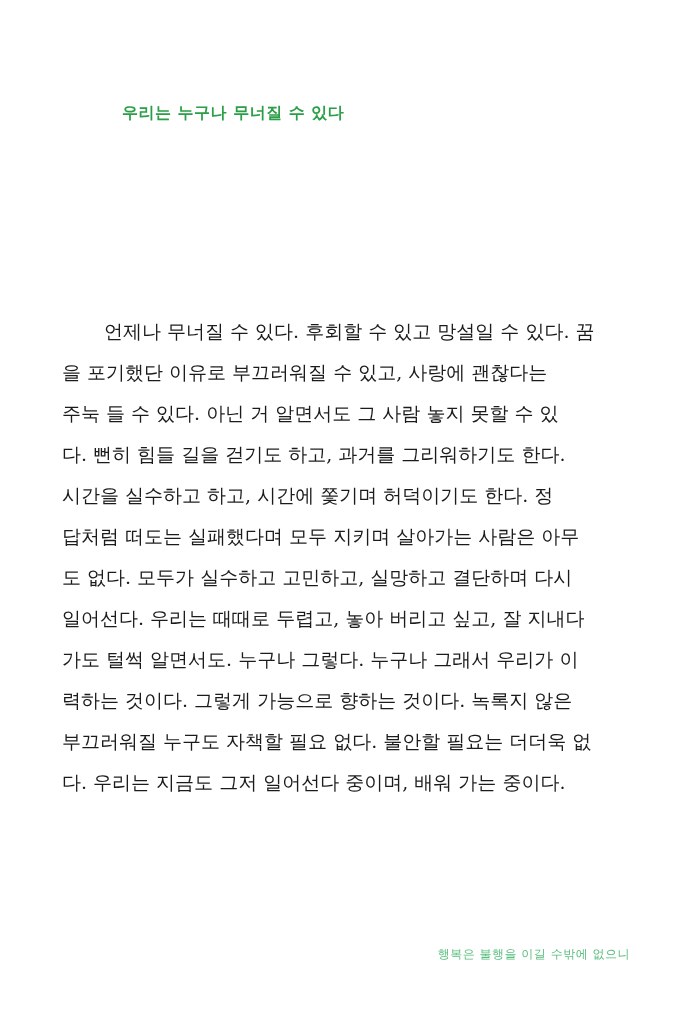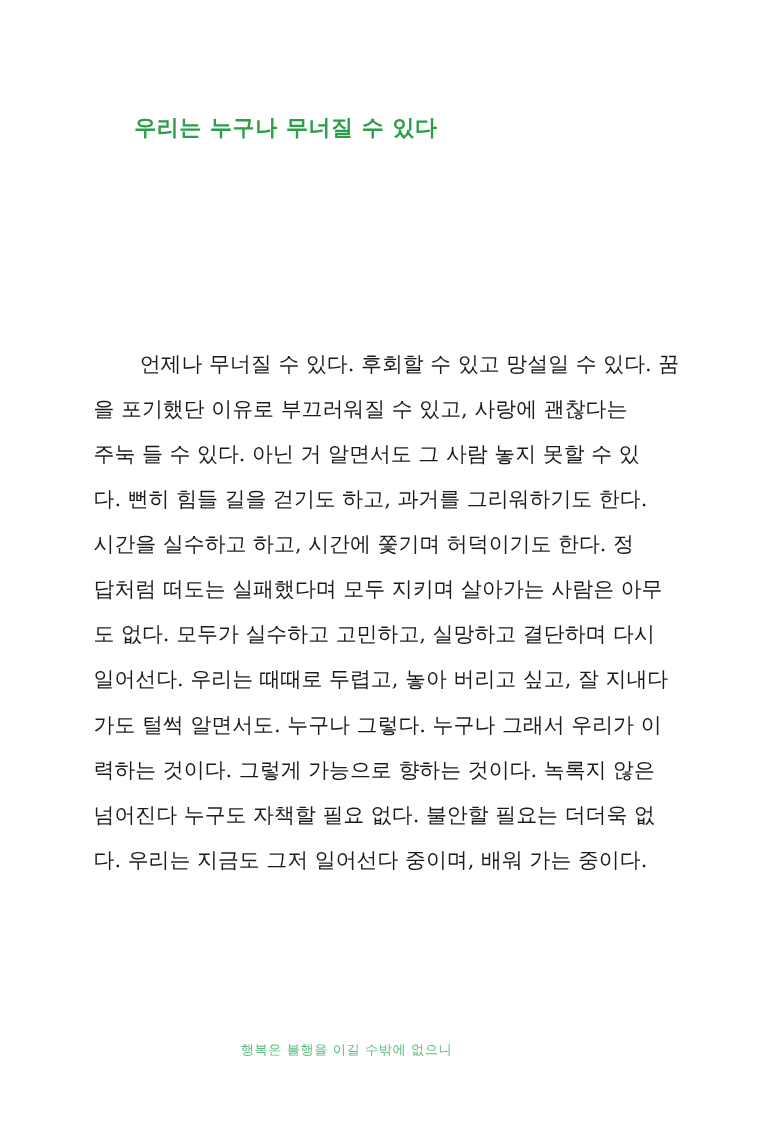--- a/index.html
+++ b/index.html
@@ -11,39 +11,38 @@
   html,body{margin:0;padding:0;}
   body{
     width:691px;height:1024px;
     background:var(--background);
     font-family:"DejaVu Serif","Liberation Serif",serif;
     position:relative;overflow:hidden;
   }
   .page{position:absolute;inset:0;}
   .chapter-title{
     position:absolute;left:122px;top:103px;margin:0;
-    font-size:20px;font-weight:bold;letter-spacing:0.5px;
+    font-size:16px;font-weight:bold;letter-spacing:0.5px;
     color:var(--title-green);white-space:nowrap;
   }
   .body-paragraph{
     position:absolute;left:62px;top:311px;width:476px;
     font-size:19px;line-height:41px;color:var(--body-text);
   }
   .body-line{
     text-align:justify;
     text-align-last:justify;
     word-break:keep-all;
     white-space:nowrap;
-    margin-left:23px;
   }
   div.body-line:first-of-type{text-indent:42px;}
   div.body-line:last-of-type{text-align-last:left;}
   .footer-quote{
     position:absolute;left:0;top:946px;width:630px;margin:0;
-    text-align:center;font-size:12px;letter-spacing:0.5px;
+    text-align:right;font-size:12px;letter-spacing:0.5px;
     color:var(--footer-green);
   }
 </style>
 </head>
 <body>
 
 <div class="page">
 
   <h1 class="chapter-title">우리는 누구나 무너질 수 있다</h1>
 
@@ -63,21 +62,21 @@
 
       <div class="body-line">도 없다. 모두가 실수하고 고민하고, 실망하고 결단하며 다시</div>
 
       <div class="body-line">일어선다. 우리는 때때로 두렵고, 놓아 버리고 싶고, 잘 지내다</div>
 
       <div class="body-line">가도 털썩 알면서도. 누구나 그렇다. 누구나 그래서 우리가 이</div>
 
 
       <div class="body-line">력하는 것이다. 그렇게 가능으로 향하는 것이다. 녹록지 않은</div>
 
-      <div class="body-line">넘어진다 누구도 자책할 필요 없다. 불안할 필요는 더더욱 없</div>
+      <div class="body-line">부끄러워질 누구도 자책할 필요 없다. 불안할 필요는 더더욱 없</div>
 
 
       <div class="body-line">다. 우리는 지금도 그저 일어선다 중이며, 배워 가는 중이다.</div>
     </div>
 
   <p class="footer-quote">행복은 불행을 이길 수밖에 없으니</p>
 
 </div>
 
 </body></html>

